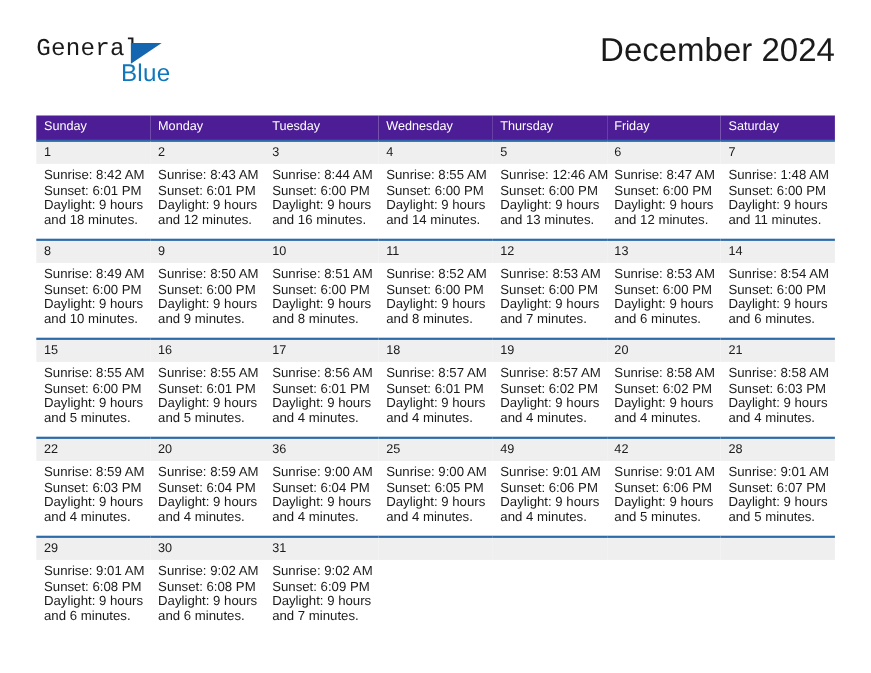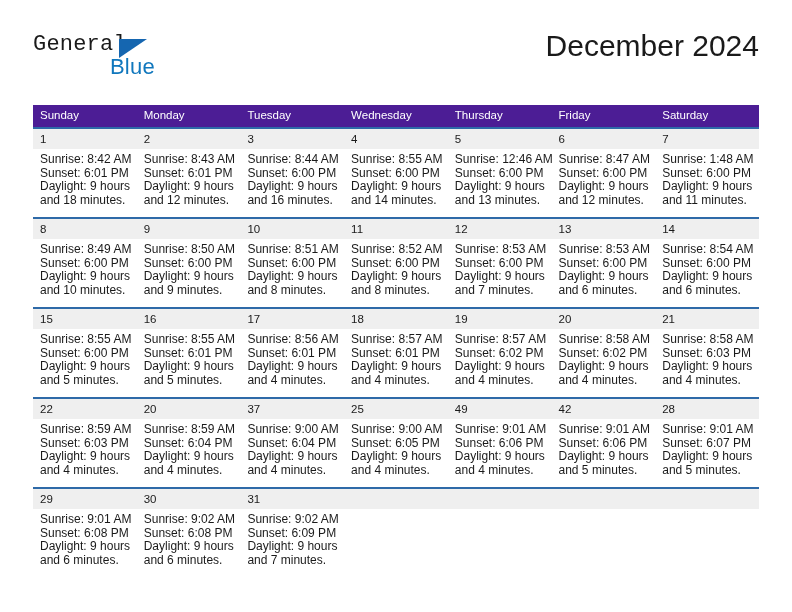--- a/index.html
+++ b/index.html
@@ -388,21 +388,21 @@
         <td class="daycell">
           <div class="daynum">20</div>
           <div class="dayinfo">
             <div>Sunrise: 8:59 AM</div>
             <div>Sunset: 6:04 PM</div>
             <div>Daylight: 9 hours</div>
             <div>and 4 minutes.</div>
           </div>
         </td>
         <td class="daycell">
-          <div class="daynum">37</div>
+          <div class="daynum">36</div>
           <div class="dayinfo">
             <div>Sunrise: 9:00 AM</div>
             <div>Sunset: 6:04 PM</div>
             <div>Daylight: 9 hours</div>
             <div>and 4 minutes.</div>
           </div>
         </td>
         <td class="daycell">
           <div class="daynum">25</div>
           <div class="dayinfo">

